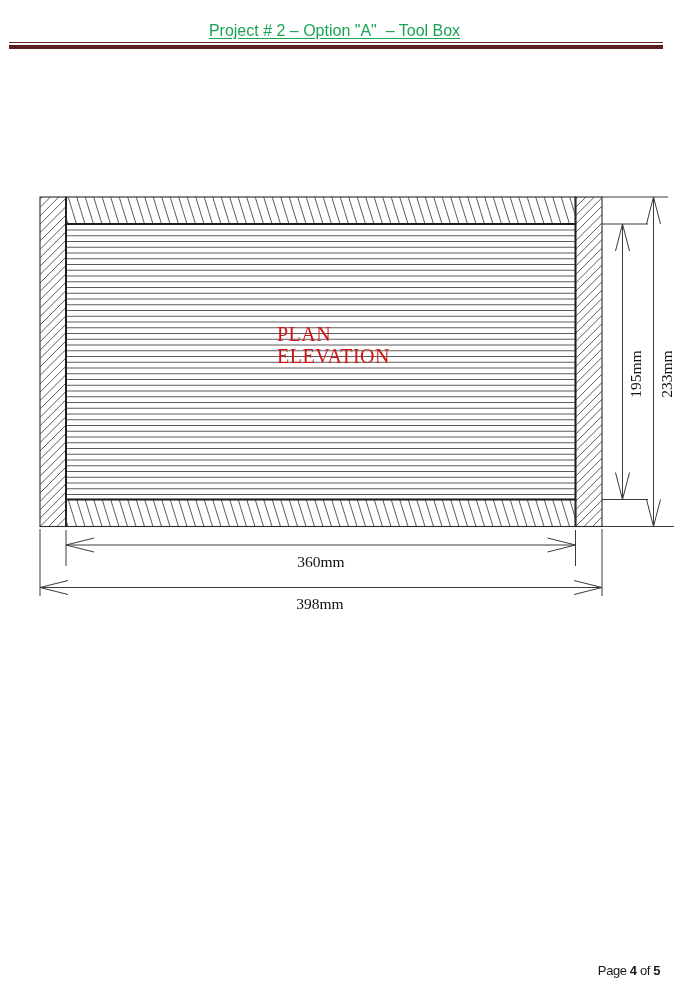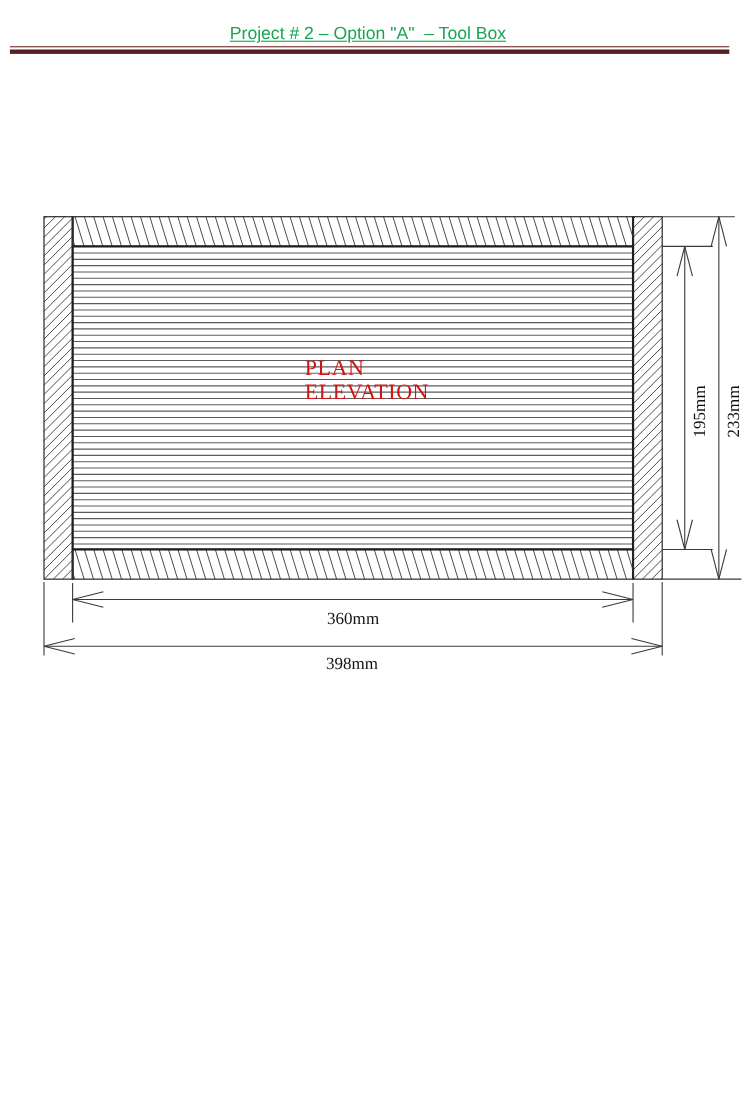--- a/index.html
+++ b/index.html
@@ -343,12 +343,13 @@
 <line x1="602.0" y1="529" x2="602.0" y2="596"></line>
 <line x1="40.0" y1="587.5" x2="602.0" y2="587.5"></line>
 <line x1="40.0" y1="587.5" x2="68.0" y2="580.5"></line>
         <line x1="40.0" y1="587.5" x2="68.0" y2="594.5"></line>
 <line x1="602.0" y1="587.5" x2="574.0" y2="580.5"></line>
         <line x1="602.0" y1="587.5" x2="574.0" y2="594.5"></line>
 </g>
 <text x="320" y="608.5" fill="#111" font-family="Liberation Serif,serif" font-size="15.5px" text-anchor="middle">398mm</text>
 </svg>
 
+<div class="abs" style="left:0;top:963px;width:660px;text-align:right;font-size:13px;letter-spacing:-0.4px;color:#1a1a1a;">Page <b>4</b> of <b>5</b></div>
 </div>
 </body></html>

